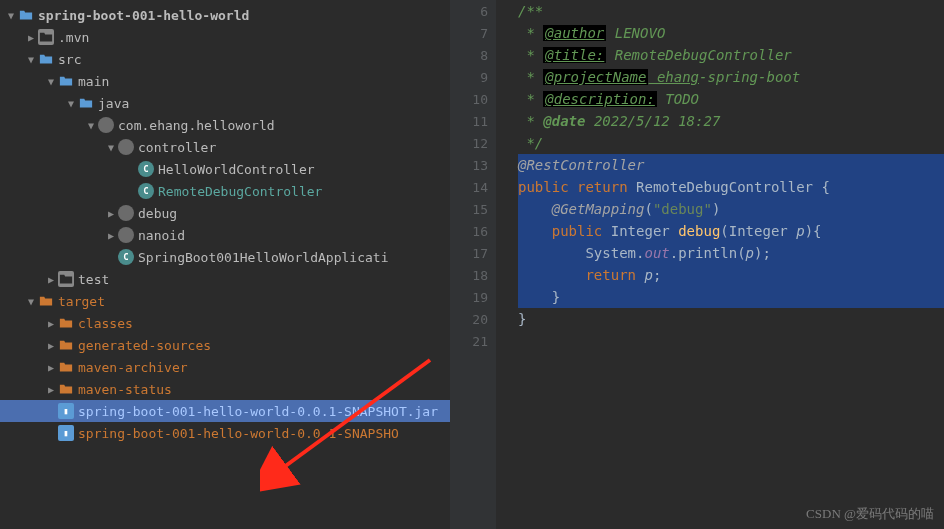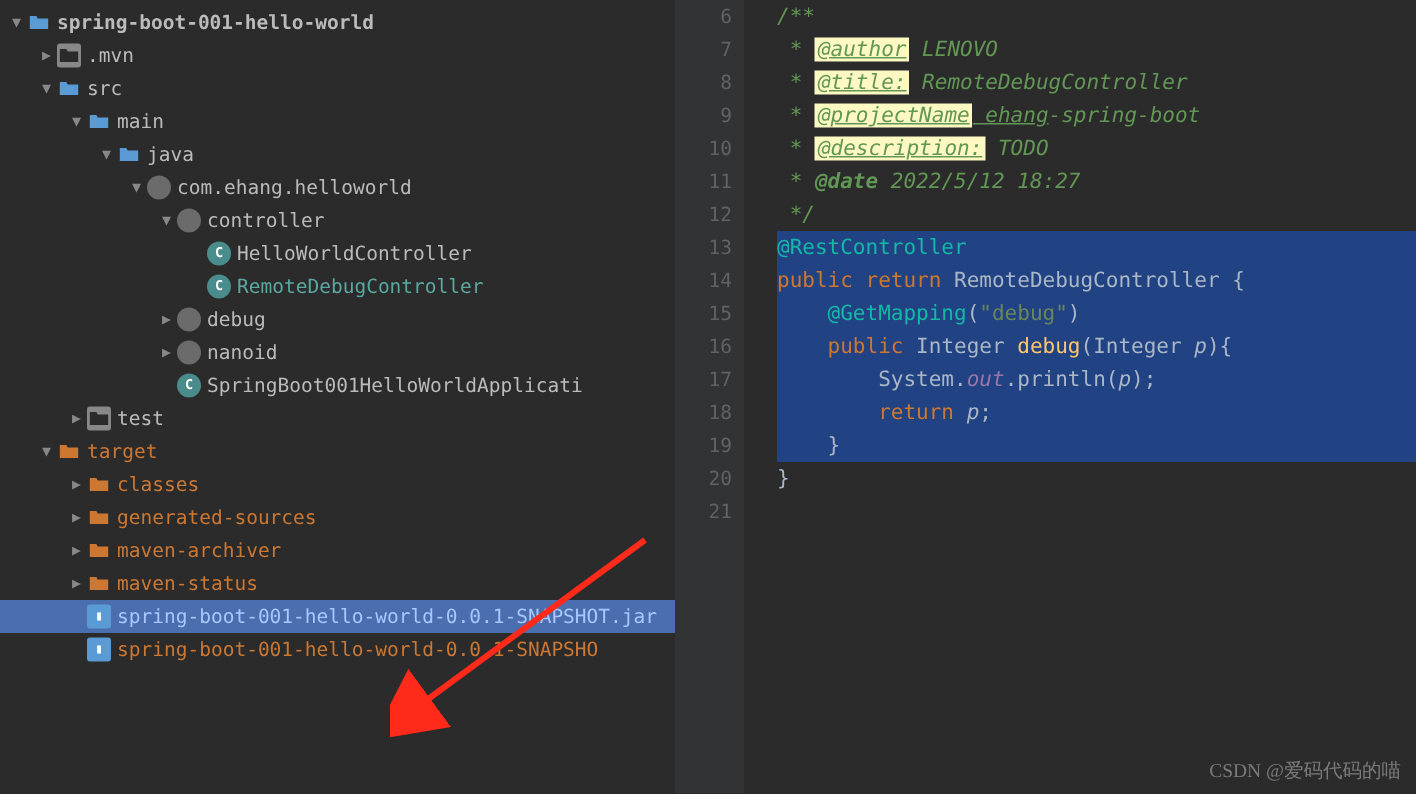--- a/index.html
+++ b/index.html
@@ -26,22 +26,22 @@
 .gutter{width:46px;background:#313335;position:relative;}
 .line-num{height:22px;display:flex;align-items:center;justify-content:flex-end;padding-right:8px;color:#606366;font-size:13px;}
 .gutter-icons{position:absolute;right:-18px;top:0;}
 .gi{height:22px;width:16px;display:flex;align-items:center;justify-content:center;}
 .gi-green{color:#499c54;font-size:10px;}
 .gi-red{color:#db5c5c;font-size:10px;}
 .editor{flex:1;background:#2b2b2b;position:relative;padding-left:22px;}
 .code-line{height:22px;display:flex;align-items:center;font-size:14px;white-space:pre;}
 .code-line.sel{background:#214283;}
 .c-doc{color:#629755;font-style:italic;}
-.c-doc-tag{color:#629755;font-style:italic;text-decoration:underline;background:#fef9c3;padding:0 2px;}
-.c-annotation{color:#14b8a6;}
+.c-doc-tag{color:#629755;font-style:italic;text-decoration:underline;background:#000000;padding:0 2px;}
+.c-annotation{color:#a3a3a3;font-style:italic;}
 .c-keyword{color:#cc7832;}
 .c-class{color:#a9b7c6;}
 .c-method{color:#ffc66d;}
 .c-string{color:#6a8759;}
 .c-param{color:#a9b7c6;font-style:italic;}
 .c-static{color:#9876aa;font-style:italic;}
 .watermark{position:absolute;bottom:6px;right:10px;font-size:13px;color:#888;font-family:Liberation Serif, serif;opacity:0.85;}
 .arrow-overlay{position:absolute;left:260px;top:350px;pointer-events:none;z-index:10;}
 .folder-svg{fill:currentColor;}
 </style>

